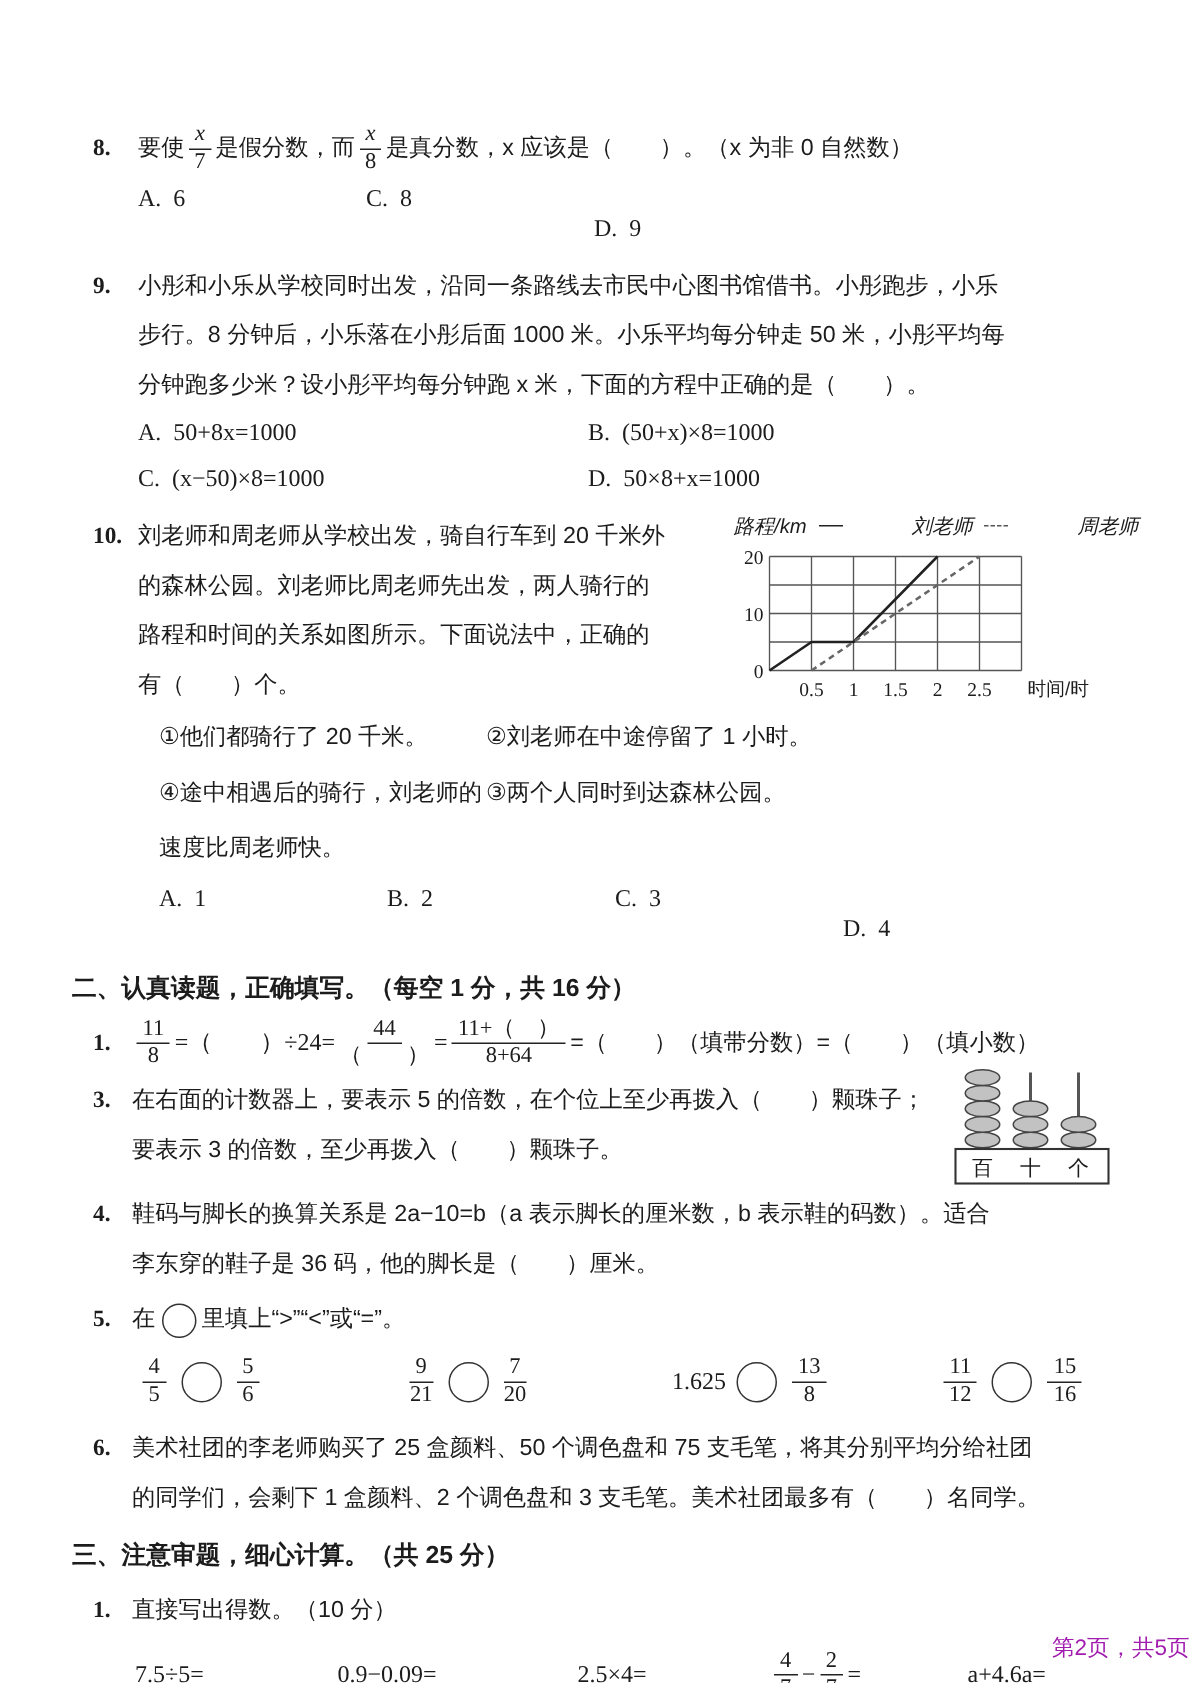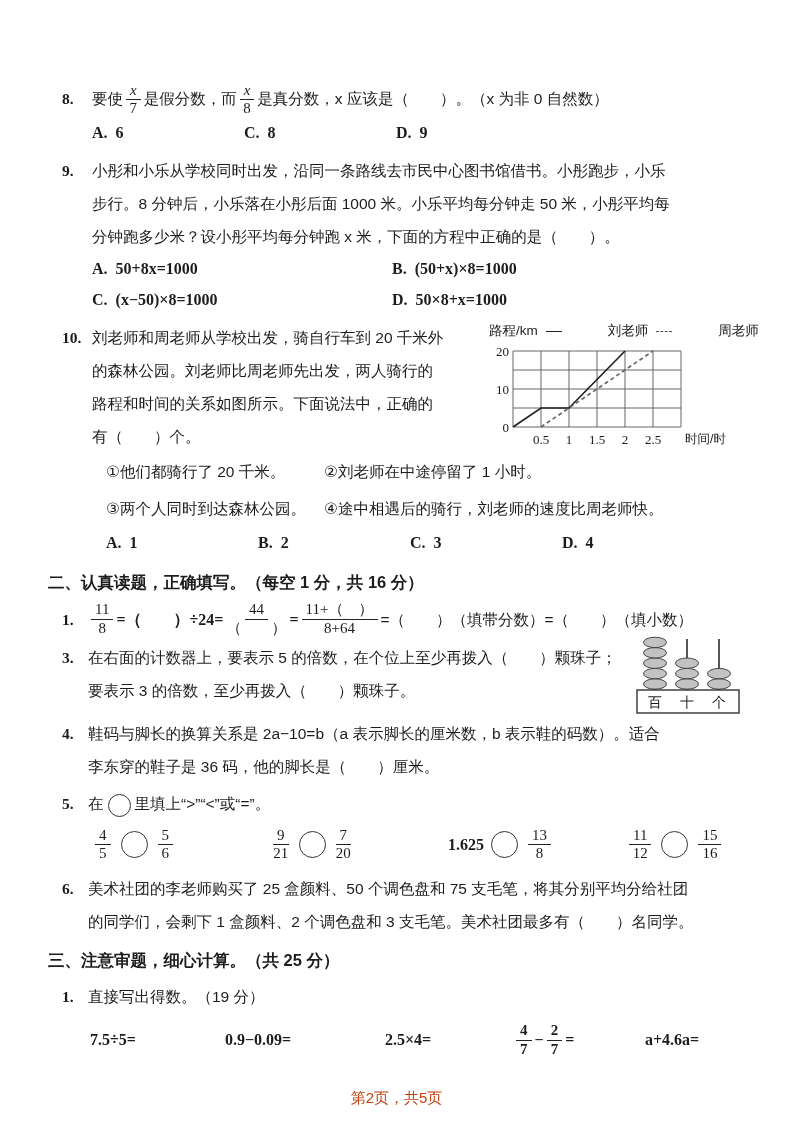--- a/index.html
+++ b/index.html
@@ -1,37 +1,37 @@
 <!DOCTYPE html>
 <html lang="zh"><head>
 <meta charset="utf-8">
 <style>
   html,body{margin:0;padding:0;background:#fff;}
   body{width:793px;height:1122px;box-sizing:border-box;overflow:hidden;
        font-family:"Liberation Sans","DejaVu Sans",sans-serif;color:#1c1c1c;
        padding:82px 48px 0 62px;font-size:15.5px;position:relative;}
-  .math{font-family:"Liberation Serif","DejaVu Serif",serif;font-size:16px;font-weight:bold;}
+  .math{font-family:"Liberation Serif","DejaVu Serif",serif;font-size:16px;}
   .question{position:relative;padding-left:30px;line-height:33px;margin-bottom:6px;}
   .qnum{display:inline-block;width:30px;margin-left:-30px;font-weight:bold;
         font-family:"Liberation Serif","DejaVu Serif",serif;}
   .frac{display:inline-flex;flex-direction:column;align-items:center;vertical-align:middle;
         line-height:1.05;font-family:"Liberation Serif","DejaVu Serif",serif;font-size:15px;margin:0 3px;}
   .frac .fnum{padding:0 4px 1px;border-bottom:1.2px solid #222;}
   .frac .fden{padding-top:1px;}
   .fx{font-style:italic;}
   .opts4{display:flex;line-height:31px;}
   .opts4 .opt{width:152px;}
-  .opts4 .opt:last-child{width:auto;}
+  .opts4 .opt:last-child{width:auto;margin-top:20px;}
   .opts2{display:grid;grid-template-columns:300px 1fr;line-height:31px;}
   .olabel{margin-right:8px;}
   
   .q10-top{display:flex;}
   .q10-text{width:425px;}
   .q10-chart{width:256px;margin-left:2px;}
-  .chart-head{display:flex;align-items:center;font-size:13.5px;white-space:nowrap;line-height:20px;margin-bottom:2px;}
+  .chart-head{display:flex;align-items:center;font-size:13.5px;white-space:nowrap;line-height:20px;margin-bottom:2px;font-style:italic;}
   .chart-head .leg{display:inline-flex;align-items:center;margin-left:8px;gap:44px;}
   .legline{display:inline-block;width:16px;border-top:1.6px solid #222;margin-right:2px;}
   .legline.dashed{border-top:1.6px dashed #555;}
   .chart-svg{display:block;}
   .gridline{stroke:#555;stroke-width:0.9;}
   .chart-line{fill:none;stroke:#222;stroke-width:1.7;}
   .chart-line.dashed{stroke:#666;stroke-dasharray:4 3;}
   .tick{font-family:"Liberation Serif","DejaVu Serif",serif;font-size:13px;fill:#1c1c1c;}
   .axlabel{font-size:12.5px;fill:#1c1c1c;}
   .stmts{display:grid;grid-template-columns:218px 1fr;padding-left:14px;line-height:37px;}
@@ -52,21 +52,21 @@
   .cmp-circle{display:inline-block;width:25px;height:25px;border:1.4px solid #333;border-radius:50%;
               vertical-align:middle;margin:0 7px;}
   .cmp-circle.small{width:21px;height:21px;margin:0 4px -2px 4px;}
   .cmp-row{display:flex;align-items:center;padding-left:4px;margin:8px 0 10px;}
   .cmp-pair{display:flex;align-items:center;width:178px;}
   .cmp-pair:last-child{width:auto;}
   .calc-grid{display:grid;grid-template-columns:135px 160px 128px 132px 1fr;align-items:center;
              padding-left:2px;line-height:30px;}
   .calc-row1{margin:10px 0 16px;}
   .fgroup{display:inline-flex;align-items:center;}
-  .footer{position:absolute;bottom:14px;left:0;width:793px;text-align:center;font-size:15px;color:#c2410c;}
+  .footer{position:absolute;bottom:14px;left:0;width:793px;text-align:right;font-size:15px;color:#a21caf;}
 </style>
 </head>
 <body>
 
 <div class="page">
 
   <section class="question">
     <div>
       <span class="qnum">8.</span><span>要使</span><span class="frac">
           <span class="fnum fx">x</span>
@@ -140,22 +140,22 @@
           <text class="tick" text-anchor="middle" x="164" y="101">2.5</text>
           <text class="axlabel" x="196" y="100">时间/时</text>
         <polyline points="24,84 52,65 80,65 136,8" class="chart-line"></polyline>
             <polyline points="52,84 164,8" class="chart-line dashed"></polyline>
           </svg>
       </div>
     </div>
     <div class="stmts">
       <span>①他们都骑行了 20 千米。</span>
       <span>②刘老师在中途停留了 1 小时。</span>
+      <span>④途中相遇后的骑行，刘老师的速度比周老师快。</span>
       <span>③两个人同时到达森林公园。</span>
-      <span>④途中相遇后的骑行，刘老师的速度比周老师快。</span>
     </div>
     <div class="opts4 q10-opts">
       <span class="opt math"><span class="olabel">A.</span><span>1</span></span>
       <span class="opt math"><span class="olabel">B.</span><span>2</span></span>
       <span class="opt math"><span class="olabel">C.</span><span>3</span></span>
       <span class="opt math"><span class="olabel">D.</span><span>4</span></span>
     </div>
   </section>
 
   <div class="section-title">二、认真读题，正确填写。（每空 1 分，共 16 分）</div>
@@ -261,21 +261,21 @@
   </section>
 
   <section class="subq">
     <div><span class="qnum">6.</span><span>美术社团的李老师购买了 25 盒颜料、50 个调色盘和 75 支毛笔，将其分别平均分给社团</span></div>
     <div>的同学们，会剩下 1 盒颜料、2 个调色盘和 3 支毛笔。美术社团最多有（　　）名同学。</div>
   </section>
 
   <div class="section-title">三、注意审题，细心计算。（共 25 分）</div>
 
   <section class="subq">
-    <div><span class="qnum">1.</span><span>直接写出得数。（19 分）</span></div>
+    <div><span class="qnum">1.</span><span>直接写出得数。（10 分）</span></div>
     <div class="calc-grid calc-row1">
       <span class="math">7.5÷5=</span>
       <span class="math">0.9−0.09=</span>
       <span class="math">2.5×4=</span>
       <span class="fgroup math">
         <span class="frac">
             <span class="fnum">4</span>
             <span class="fden">7</span>
           </span>
         <span>−</span>

